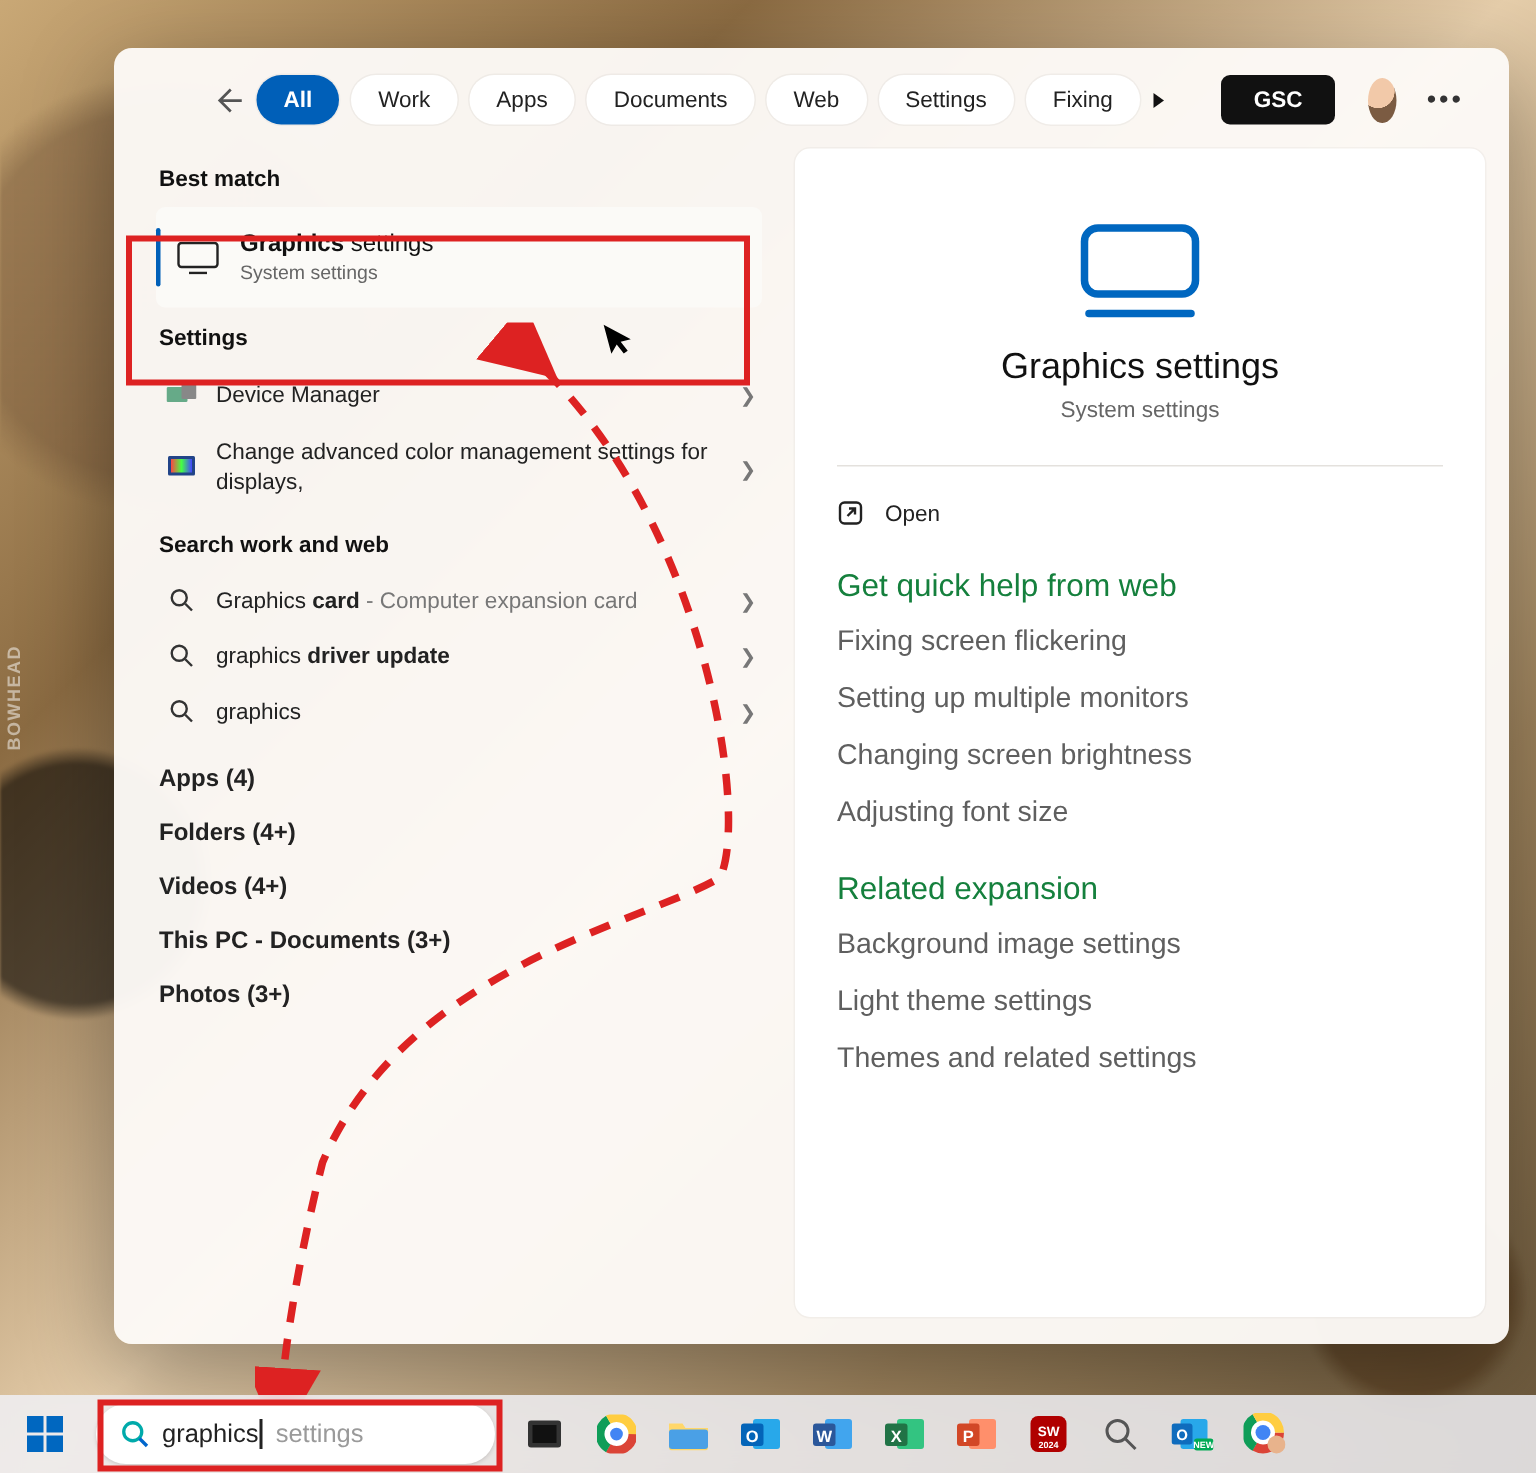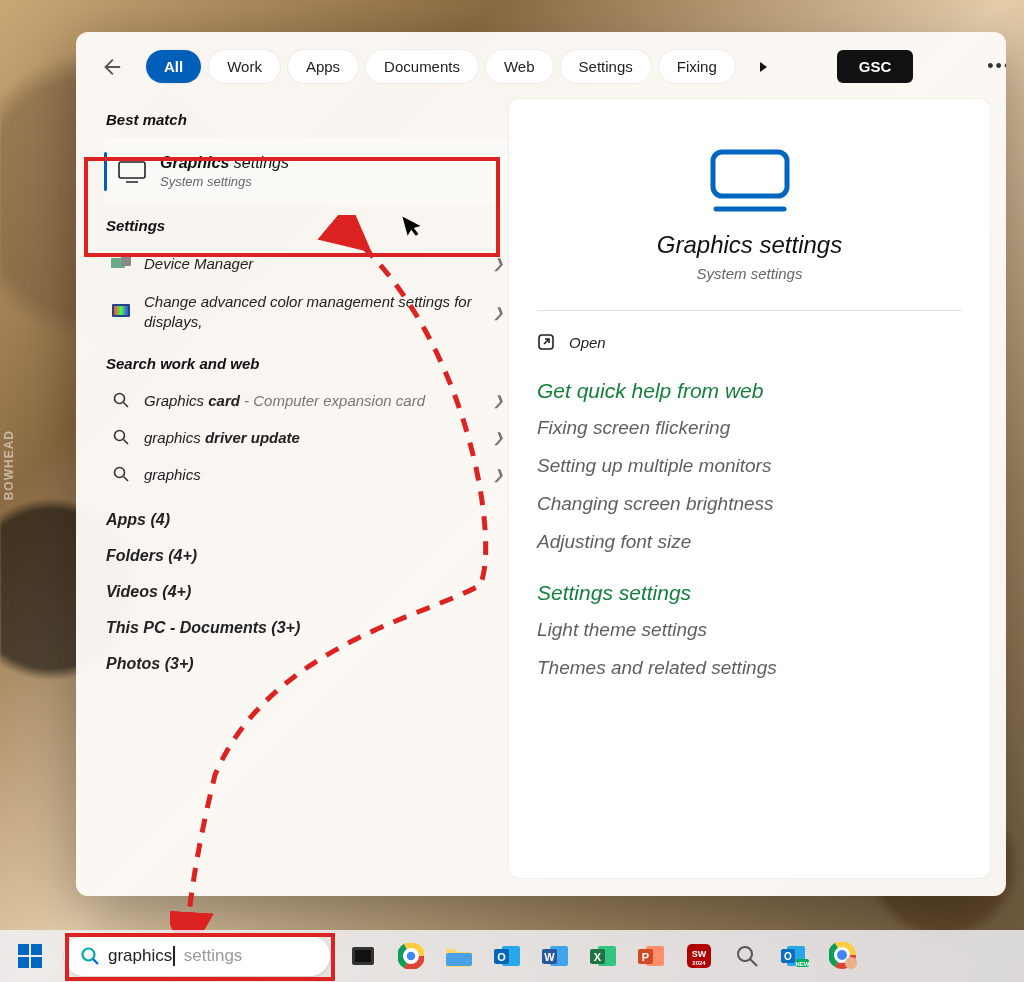--- a/index.html
+++ b/index.html
@@ -19,35 +19,35 @@
   .wp-label { position:absolute; left:2px; top:430px; font-size:12px; font-weight:700; color:#fff; writing-mode:vertical-rl; text-orientation:mixed; transform:rotate(180deg); letter-spacing:1px; opacity:.5;}
   
   .panel {
     position:absolute; left:76px; top:32px; width:930px; height:864px;
     background: rgba(252,249,246,.97);
     border-radius:12px; box-shadow: 0 20px 60px rgba(0,0,0,.35);
     display:flex; flex-direction:column;
     overflow:hidden;
   }
   .panel-header {
-    display:flex; align-items:center; gap:24px; padding:18px 24px 8px 24px;
+    display:flex; align-items:center; gap:8px; padding:18px 24px 8px 24px;margin-left:41px;
   }
   .back-btn { width:28px; height:28px; display:flex; align-items:center; justify-content:center; color:#555;}
   .pill {
     padding:8px 18px; border-radius:999px; background:#fff; font-size:15px; color:#222; cursor:pointer;
     box-shadow:0 0 0 1px rgba(0,0,0,.04);
   }
   .pill.active { background:#005fb8; color:#fff; font-weight:600;}
   .hdr-spacer{flex:1;}
   .caret-more{ width:16px; display:flex; align-items:center; justify-content:center; color:#222;}
   .gsc-btn { background:#111; color:#fff; padding:8px 22px; border-radius:6px; font-size:15px; font-weight:600; margin-left:20px;}
   .avatar { width:30px; height:30px; border-radius:50%; background: radial-gradient(circle at 35% 30%, #f2c9a9 0 45%, #7b5b42 46% 100%); margin-left:14px; }
   .more-dots{ margin-left:12px; font-size:18px; color:#333; letter-spacing:2px; padding-right:6px;}
 
-  .panel-body{ display:flex; flex:1; min-height:0; padding:8px 16px 18px 28px; gap:1px;font-style:italic; }
+  .panel-body{ display:flex; flex:1; min-height:0; padding:8px 16px 18px 28px; gap:22px; }
   .left-col{ width:404px; display:flex; flex-direction:column; font-size:15px; color:#222;}
   .section-title{ font-weight:600; font-size:15px; margin:12px 0 10px 2px; color:#111;}
   .best-card{
     background:#fbfaf7; border-radius:6px; padding:16px 14px 16px 14px; display:flex; align-items:center; gap:14px;
     position:relative;
   }
   .blue-bar{ position:absolute; left:0; top:14px; bottom:14px; width:3px; background:#005fb8; border-radius:3px;}
   .card-icon{ width:28px; height:22px; display:flex; align-items:center; justify-content:center; }
   .card-text .t1{ font-size:16px; color:#111;}
   .card-text .t1 b{font-weight:700;}
@@ -247,22 +247,23 @@
       </div>
 
       <div class="rc-heading">Get quick help from web</div>
       <div id="quickhelp">
           <div class="link">Fixing screen flickering</div>
           <div class="link">Setting up multiple monitors</div>
           <div class="link">Changing screen brightness</div>
           <div class="link">Adjusting font size</div>
         </div>
 
-      <div class="rc-heading">Settings settings</div>
+      <div class="rc-heading">Related expansion</div>
       <div id="related">
+          <div class="link">Background image settings</div>
           <div class="link">Light theme settings</div>
           <div class="link">Themes and related settings</div>
         </div>
     </div>
   </div>
 </div>
 
 <div class="red-box" id="red-box-1"></div>
 <div class="cursor-glyph">
   <svg width="18" height="24" viewBox="0 0 18 24">

